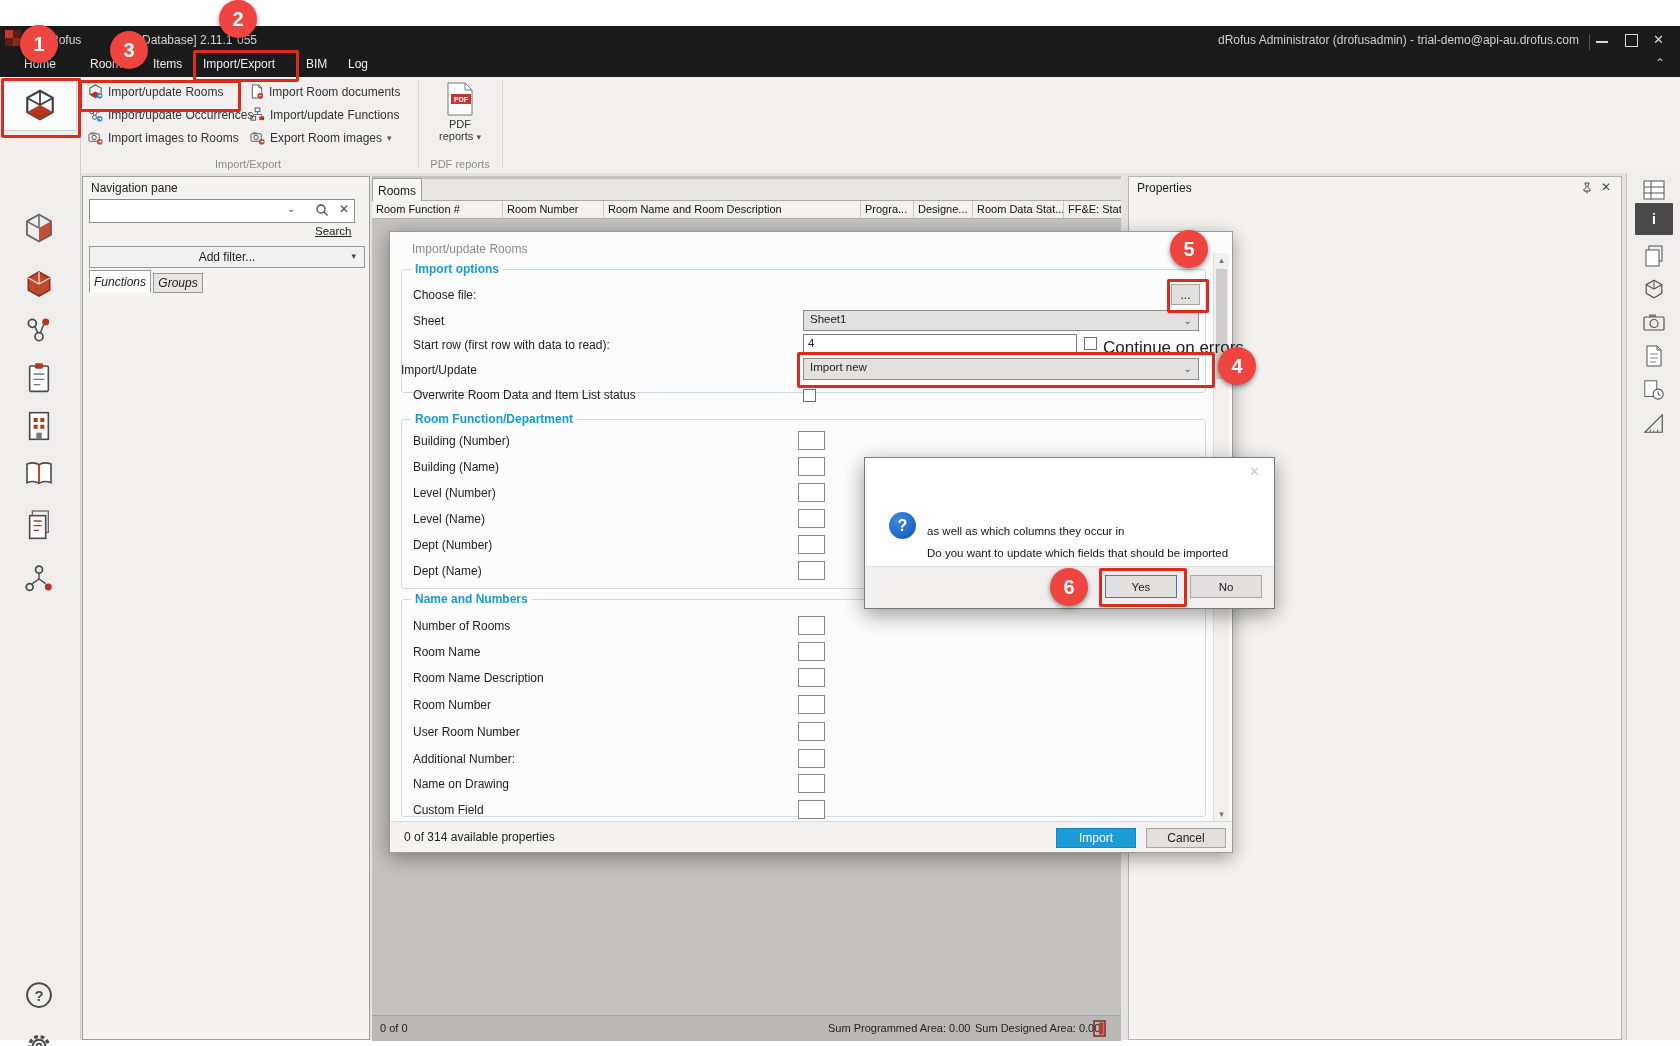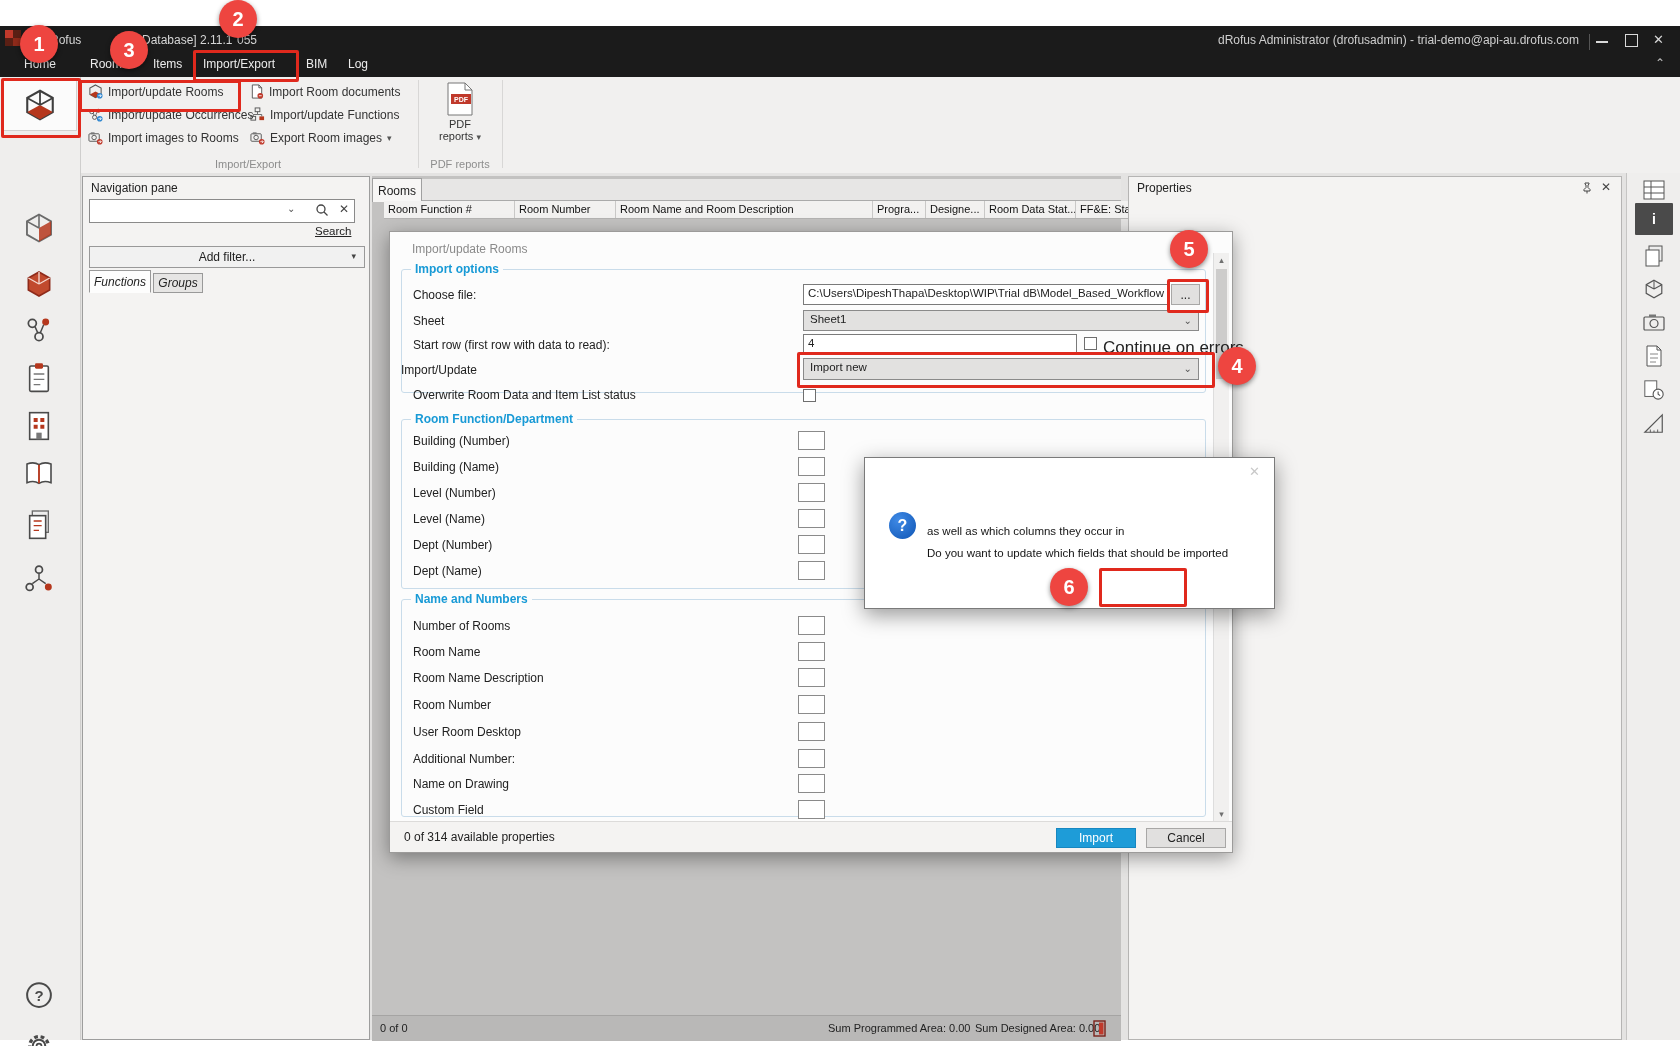--- a/index.html
+++ b/index.html
@@ -293,21 +293,21 @@
     <div class="abs navtab" style="left:70px;top:96px;width:50px;height:20px;background:#e6e5e4;">
       <span>Groups</span>
     </div>
   </div>
 
   <div class="abs roomsview">
     <div class="abs tabstrip"></div>
     <div class="abs roomstab" style="left:0;top:2px;width:48px;height:23px;">
       <span>Rooms</span>
     </div>
-    <div class="abs colhdr" style="left:12px;top:25px;width:749px;">
+    <div class="abs colhdr" style="left:0;top:25px;width:749px;">
       <div style="width:131px;">Room Function #</div>
       <div style="width:101px;">Room Number</div>
       <div style="width:257px;">Room Name and Room Description</div>
       <div style="width:53px;">Progra...</div>
       <div style="width:59px;">Designe...</div>
       <div style="width:91px;">Room Data Stat...</div>
       <div style="width:57px;border-right:none;">FF&amp;E: Status</div>
     </div>
     <div class="abs statusbar" style="left:0;top:839px;width:749px;height:25px;">
       <span class="abs" style="left:8px;top:6px;">0 of 0</span>
@@ -386,21 +386,20 @@
     <div class="scrollbar">
       <span class="sarrow" style="top:2px;">▴</span>
       <div class="sthumb"></div>
       <span class="sarrow" style="bottom:2px;">▾</span>
     </div>
 
     <div class="abs group" style="left:11px;top:37px;width:803px;height:122px;"></div>
     <span class="grouplabel" style="left:21px;top:30px;">Import options</span>
 
     <span class="flabel" style="left:23px;top:56px;">Choose file:</span>
-    <div class="tinput" style="left:413px;top:52px;width:366px;height:21px;">C:\Users\DipeshThapa\Desktop\WIP\Trial dB\Model_Based_Workflow</div>
     <div class="btn btngray" style="left:781px;top:52px;width:29px;height:21px;">
       <span>...</span>
     </div>
 
     <span class="flabel" style="left:23px;top:82px;">Sheet</span>
     <div class="tselect" style="left:413px;top:78px;width:396px;height:21px;">
       <span>Sheet1</span>
       <span class="selchev">⌄</span>
     </div>
 
@@ -438,21 +437,21 @@
     <span class="grouplabel" style="left:21px;top:360px;">Name and Numbers</span>
 
     <span class="flabel" style="left:23px;top:387px;">Number of Rooms</span>
     <div class="mapbox" style="left:408px;top:384px;"></div>
     <span class="flabel" style="left:23px;top:413px;">Room Name</span>
     <div class="mapbox" style="left:408px;top:410px;"></div>
     <span class="flabel" style="left:23px;top:439px;">Room Name Description</span>
     <div class="mapbox" style="left:408px;top:436px;"></div>
     <span class="flabel" style="left:23px;top:466px;">Room Number</span>
     <div class="mapbox" style="left:408px;top:463px;"></div>
-    <span class="flabel" style="left:23px;top:493px;">User Room Desktop</span>
+    <span class="flabel" style="left:23px;top:493px;">User Room Number</span>
     <div class="mapbox" style="left:408px;top:490px;"></div>
     <span class="flabel" style="left:23px;top:520px;">Additional Number:</span>
     <div class="mapbox" style="left:408px;top:517px;"></div>
     <span class="flabel" style="left:23px;top:545px;">Name on Drawing</span>
     <div class="mapbox" style="left:408px;top:542px;"></div>
     <span class="flabel" style="left:23px;top:571px;">Custom Field</span>
     <div class="mapbox" style="left:408px;top:568px;"></div>
 
     <div class="dlgfooter">
       <span class="abs" style="left:14px;top:8px;font-size:12px;">0 of 314 available properties</span>
@@ -465,20 +464,28 @@
     </div>
   </div>
 
   <div class="abs confirm">
     <span class="abs" style="left:384px;top:6px;font-size:13px;color:#c8c8c8;">✕</span>
     <div class="qicon">
       <span>?</span>
     </div>
     <span class="cline" style="top:58px;margin-top:31px;">Do you want to update which fields that should be imported</span>
     <span class="cline" style="top:67px;">as well as which columns they occur in</span>
+    <div class="cfooter">
+      <div class="btn" style="left:240px;top:8px;width:72px;height:23px;background:#e1e0df;border:1px solid #3f76c8;font-size:11.5px;">
+        <span>Yes</span>
+      </div>
+      <div class="btn btngray" style="left:325px;top:8px;width:72px;height:23px;font-size:11.5px;">
+        <span>No</span>
+      </div>
+    </div>
   </div>
 
   <div class="redbox" style="left:1px;top:78px;width:74px;height:54px;"></div>
   <div class="redbox" style="left:193px;top:50px;width:100px;height:26px;"></div>
   <div class="redbox" style="left:79px;top:80px;width:156px;height:26px;"></div>
   <div class="redbox" style="left:797px;top:352px;width:412px;height:30px;z-index:25;"></div>
   <div class="redbox" style="left:1167px;top:279px;width:36px;height:28px;z-index:25;"></div>
   <div class="redbox" style="left:1099px;top:568px;width:82px;height:33px;z-index:35;"></div>
 
   <div class="circ" style="left:20px;top:25px;">

